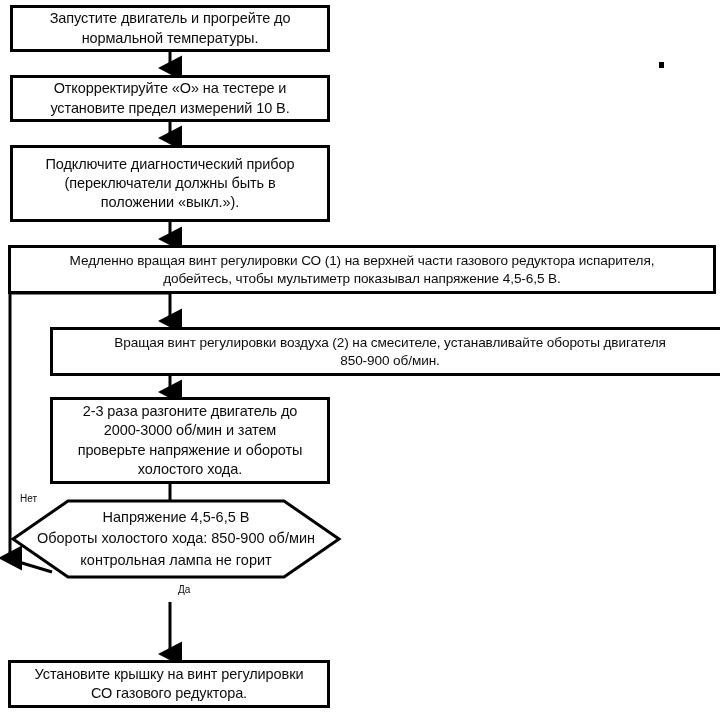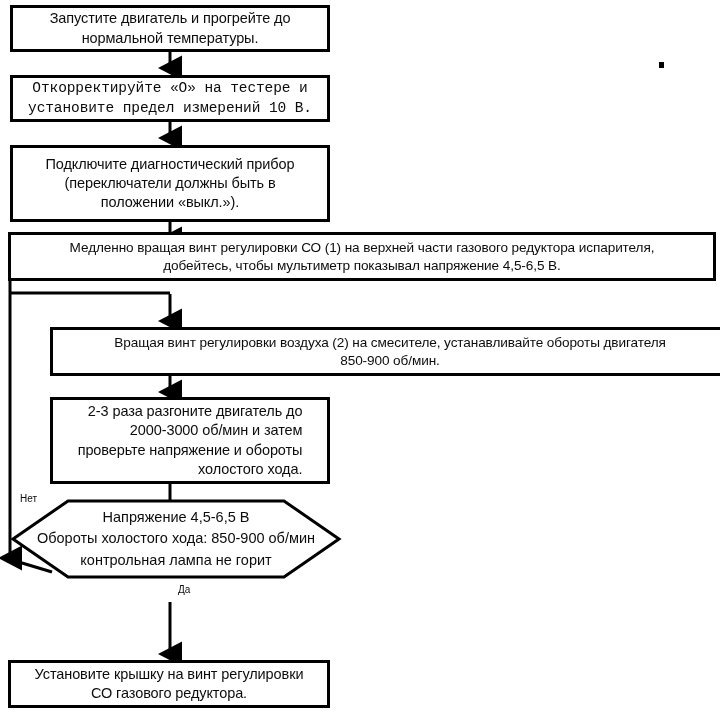--- a/index.html
+++ b/index.html
@@ -114,42 +114,42 @@
 
     <path d="M 10 247 L 10 293" stroke="#000" stroke-width="3" fill="none"></path>
     <path d="M 12 560 L 52 572" stroke="#000" stroke-width="3" fill="none"></path>
   </svg>
 
   <div class="node" style="left:10px; top:5px; width:320px; height:47px;justify-content:center;">
     <span class="txt">Запустите двигатель и прогрейте до
 нормальной температуры.</span>
   </div>
 
-  <div class="node" style="left:10px; top:75px; width:320px; height:47px;font-family:Liberation Mono, monospace;">
+  <div class="node" style="left:10px; top:75px; width:320px; height:47px;">
     <span class="txt">Откорректируйте «О» на тестере и
 установите предел измерений 10 В.</span>
   </div>
 
   <div class="node" style="left:10px; top:145px; width:320px; height:77px;justify-content:center;">
     <span class="txt">Подключите диагностический прибор
 (переключатели должны быть в
 положении «выкл.»).</span>
   </div>
 
-  <div class="node wide" style="left:8px; top:232px; width:708px; height:49px;">
+  <div class="node wide" style="left:8px; top:245px; width:708px; height:49px;">
     <span class="txt">Медленно вращая винт регулировки СО (1) на верхней части газового редуктора испарителя,
 добейтесь, чтобы мультиметр показывал напряжение 4,5-6,5 В.</span>
   </div>
 
   <div class="node wide" style="left:50px; top:327px; width:680px; height:49px;">
     <span class="txt">Вращая винт регулировки воздуха (2) на смесителе, устанавливайте обороты двигателя
 850-900 об/мин.</span>
   </div>
 
-  <div class="node" style="left:50px; top:397px; width:280px; height:87px;text-align:right;">
+  <div class="node" style="left:50px; top:397px; width:280px; height:87px;">
     <span class="txt">2-3 раза разгоните двигатель до
 2000-3000 об/мин и затем
 проверьте напряжение и обороты
 холостого хода.</span>
   </div>
 
   <div class="hexwrap" style="left:10px; top:498px; width:332px; height:82px;">
     <svg width="332" height="82" viewBox="0 0 332 82">
       <polygon points="3,41 58,3 274,3 329,41 274,79 58,79" fill="#ffffff" stroke="#000000" stroke-width="3"></polygon>
     </svg>

